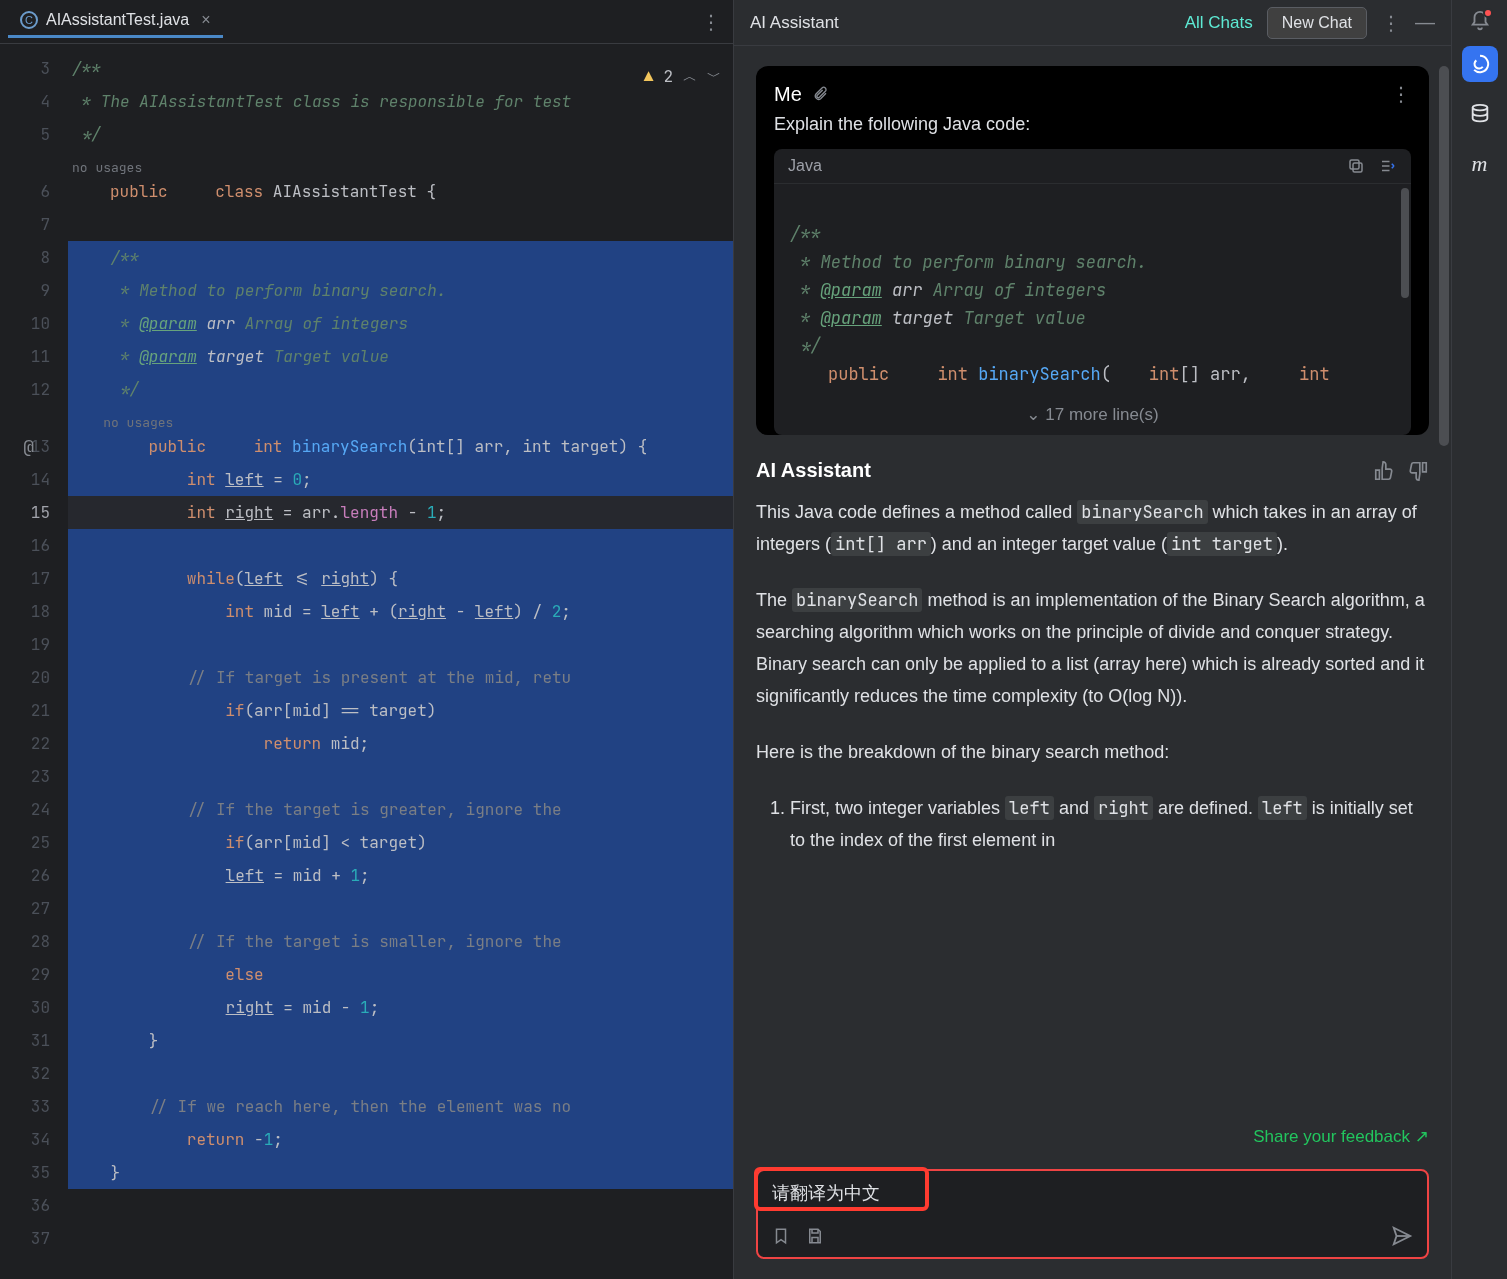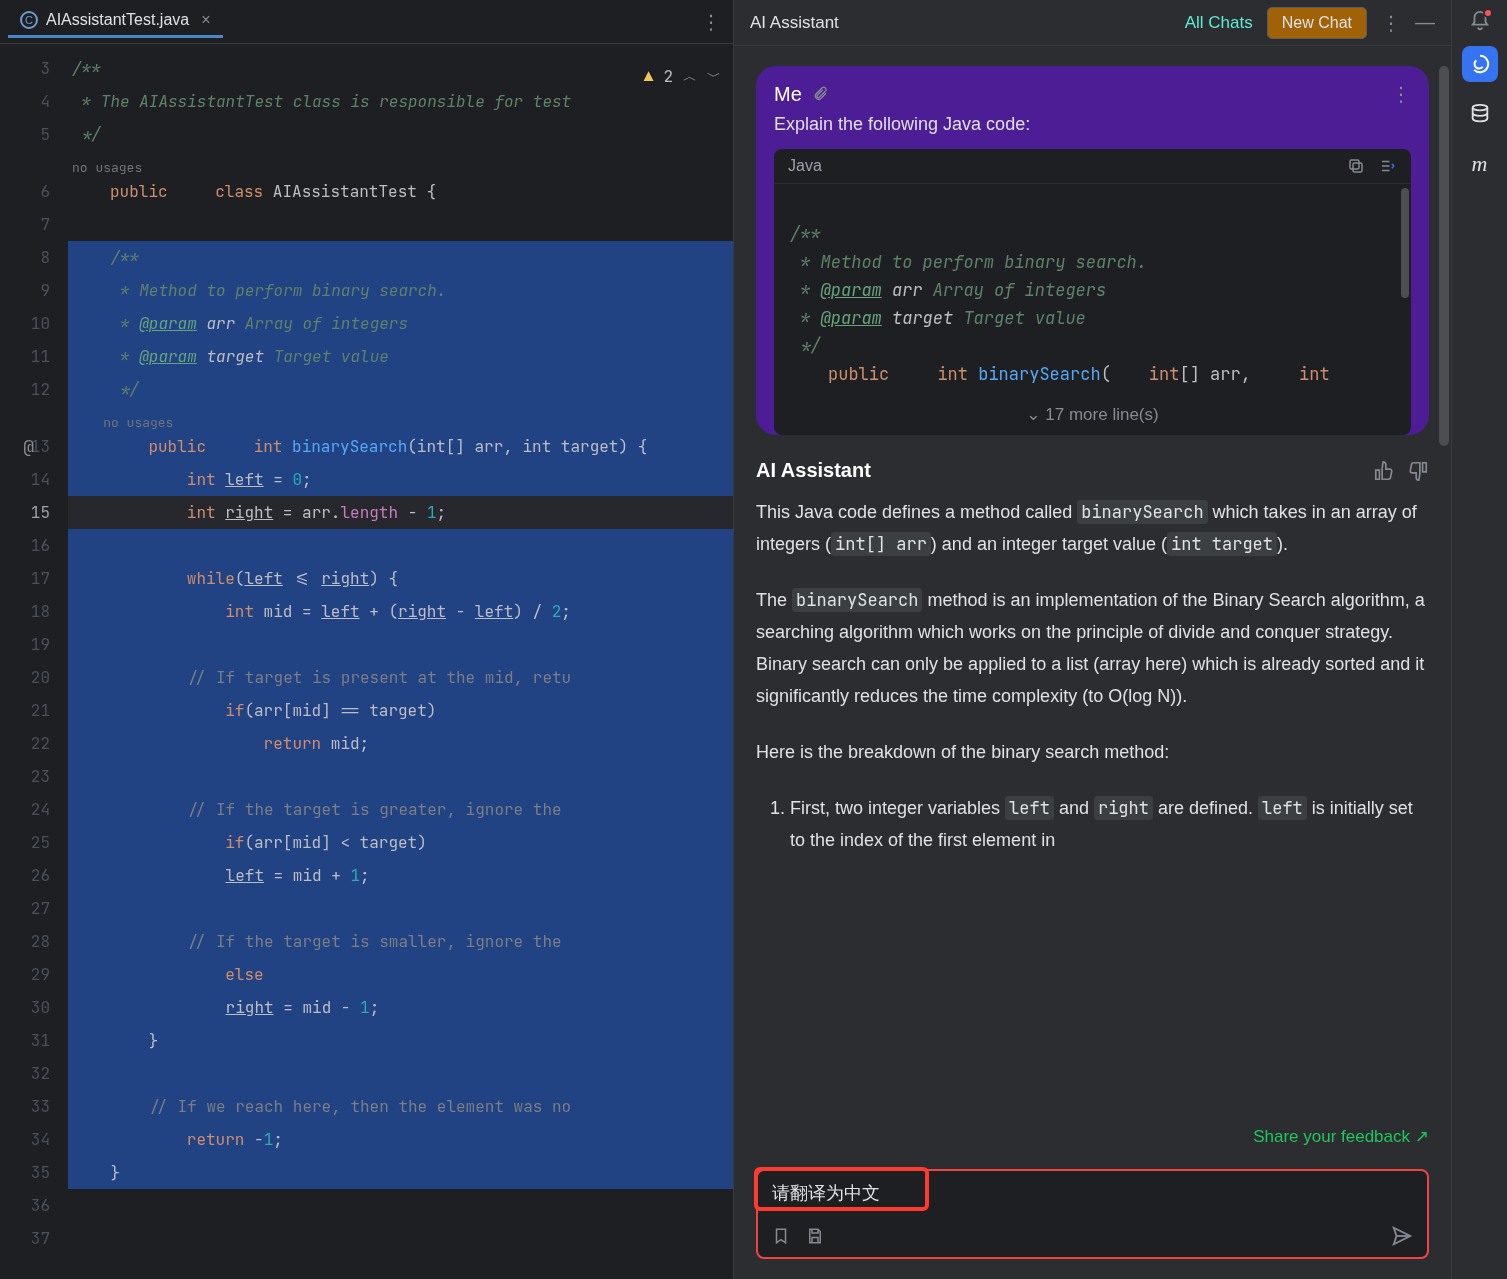--- a/index.html
+++ b/index.html
@@ -32,24 +32,24 @@
 .c-method { color:#56a8f5; }
 .c-num { color:#2aacb8; }
 .c-com { color:#7a7e85; }
 .c-doctag { color:#67a37c; font-style:italic; text-decoration:underline; }
 .c-var-u { text-decoration:underline; }
 .assistant-pane { flex:1; display:flex; flex-direction:column; background:#2b2d30; min-width:0; }
 .as-header { height:46px; display:flex; align-items:center; padding:0 16px; border-bottom:1px solid #393b40; gap:14px; }
 .as-title { font-size:17px; color:#dfe1e5; font-weight:500; }
 .as-hspace { flex:1; }
 .as-chats { color:#5eead4; font-size:17px; cursor:pointer; }
-.as-newchat { background:#a16207; border:1px solid #5a5d63; color:#dfe1e5; padding:6px 14px; border-radius:5px; font-size:16px; cursor:pointer; }
+.as-newchat { background:#404040; border:1px solid #5a5d63; color:#dfe1e5; padding:6px 14px; border-radius:5px; font-size:16px; cursor:pointer; }
 .as-hbtn { color:#868a91; font-size:20px; cursor:pointer; }
 .as-body { flex:1; overflow-y:auto; padding:20px 22px 0 22px; position:relative; }
-.msg-user { background:#4c1d95; border-radius:20px; padding:16px 18px 0 18px; margin-bottom:24px; }
+.msg-user { background:#000000; border-radius:12px; padding:16px 18px 0 18px; margin-bottom:24px; }
 .msg-user-head { display:flex; align-items:center; gap:10px; margin-bottom:8px; }
 .msg-me { font-size:20px; color:#fff; font-weight:500; }
 .attach-ic { color:#868a91; font-size:15px; }
 .msg-user-menu { margin-left:auto; color:#868a91; font-size:20px; cursor:pointer; }
 .msg-user-text { font-size:18px; color:#dfe1e5; margin-bottom:14px; }
 .code-card { background:#1e1f22; border-radius:8px; overflow:hidden; }
 .code-card-head { display:flex; align-items:center; padding:8px 14px; color:#9da0a8; font-size:16px; border-bottom:1px solid #2b2d30; }
 .cc-space { flex:1; }
 .cc-btn { color:#868a91; cursor:pointer; margin-left:14px; }
 .code-card-body { padding:8px 16px; font-family:'JetBrains Mono','Consolas',monospace; font-size:17px; line-height:28px; white-space:pre; color:#bcbec4; position:relative; }

